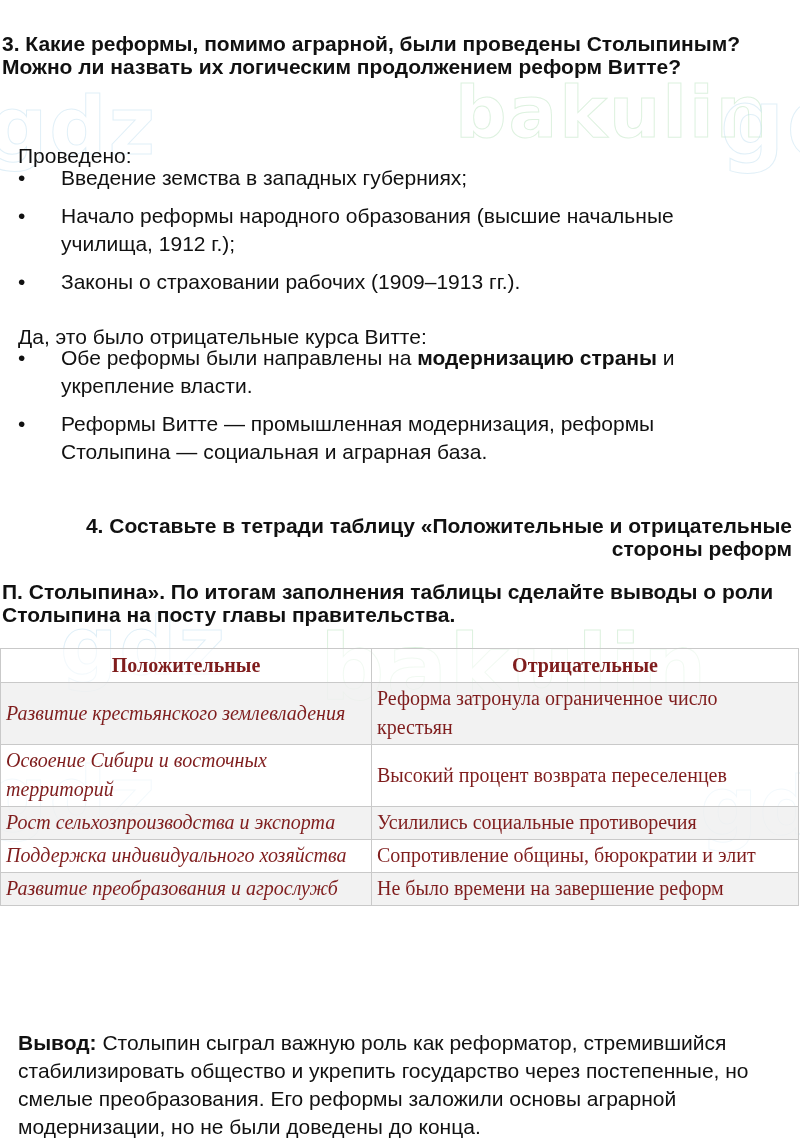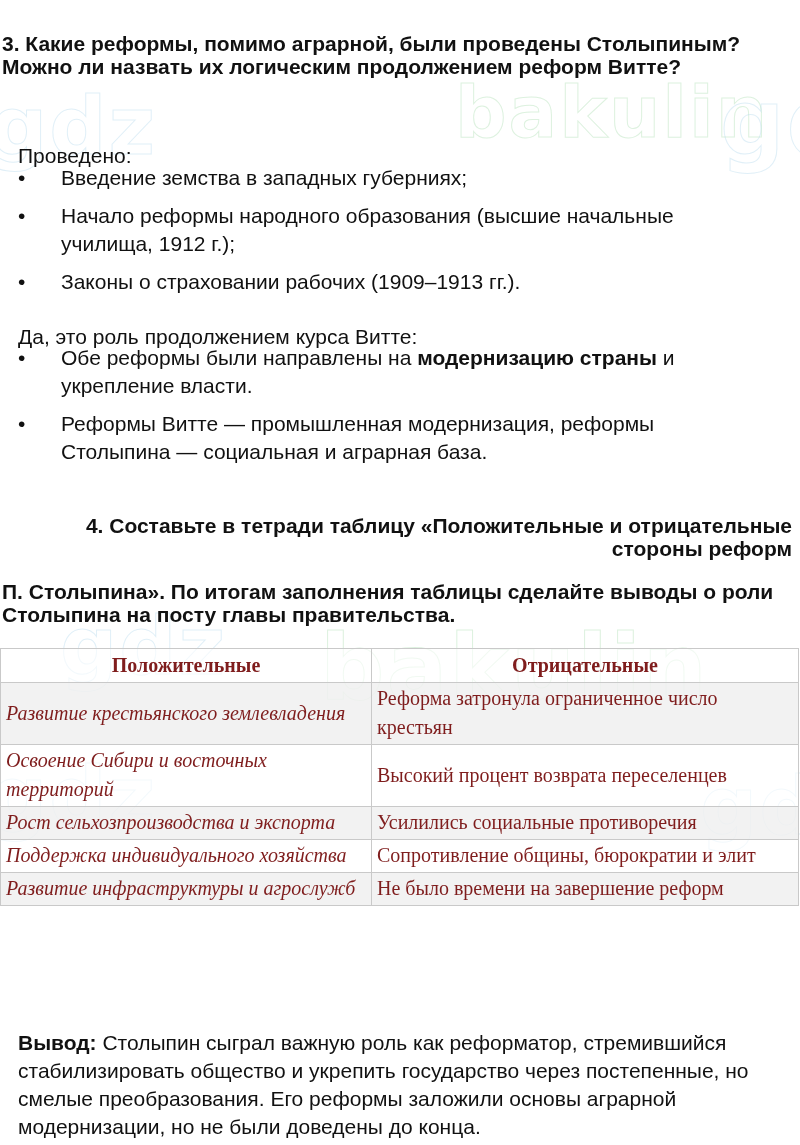--- a/index.html
+++ b/index.html
@@ -141,21 +141,21 @@
     <li class="bullet-item">
       <span class="bullet-dot">•</span>
       <span>Начало реформы народного образования (высшие начальные училища, 1912 г.);</span>
     </li>
     <li class="bullet-item">
       <span class="bullet-dot">•</span>
       <span>Законы о страховании рабочих (1909–1913 гг.).</span>
     </li>
   </ul>
 
-  <p class="sub-heading" style="top:307px;">Да, это роль продолжением курса Витте:</p>
+  <p class="sub-heading" style="top:307px;">Да, это было отрицательные курса Витте:</p>
 
   <ul class="bullet-list" style="top:344px;">
     <li class="bullet-item">
       <span class="bullet-dot">•</span>
       <span>Обе реформы были направлены на </span><b>модернизацию страны</b><span> и укрепление власти.</span>
     </li>
     <li class="bullet-item">
       <span class="bullet-dot">•</span>
       <span>Реформы Витте — промышленная модернизация, реформы Столыпина — социальная и аграрная база.</span>
     </li>
@@ -183,21 +183,21 @@
         </tr>
         <tr class="shaded">
           <td class="col-pos">Рост сельхозпроизводства и экспорта</td>
           <td>Усилились социальные противоречия</td>
         </tr>
         <tr class="plain">
           <td class="col-pos">Поддержка индивидуального хозяйства</td>
           <td>Сопротивление общины, бюрократии и элит</td>
         </tr>
         <tr class="shaded">
-          <td class="col-pos">Развитие инфраструктуры и агрослужб</td>
+          <td class="col-pos">Развитие преобразования и агрослужб</td>
           <td>Не было времени на завершение реформ</td>
         </tr>
       </tbody>
     </table>
   </div>
 
   <p class="conclusion"><b>Вывод:</b><span> Столыпин сыграл важную роль как реформатор, стремившийся стабилизировать общество и укрепить государство через постепенные, но смелые преобразования. Его реформы заложили основы аграрной модернизации, но не были доведены до конца.</span></p>
 
 </div>
 

